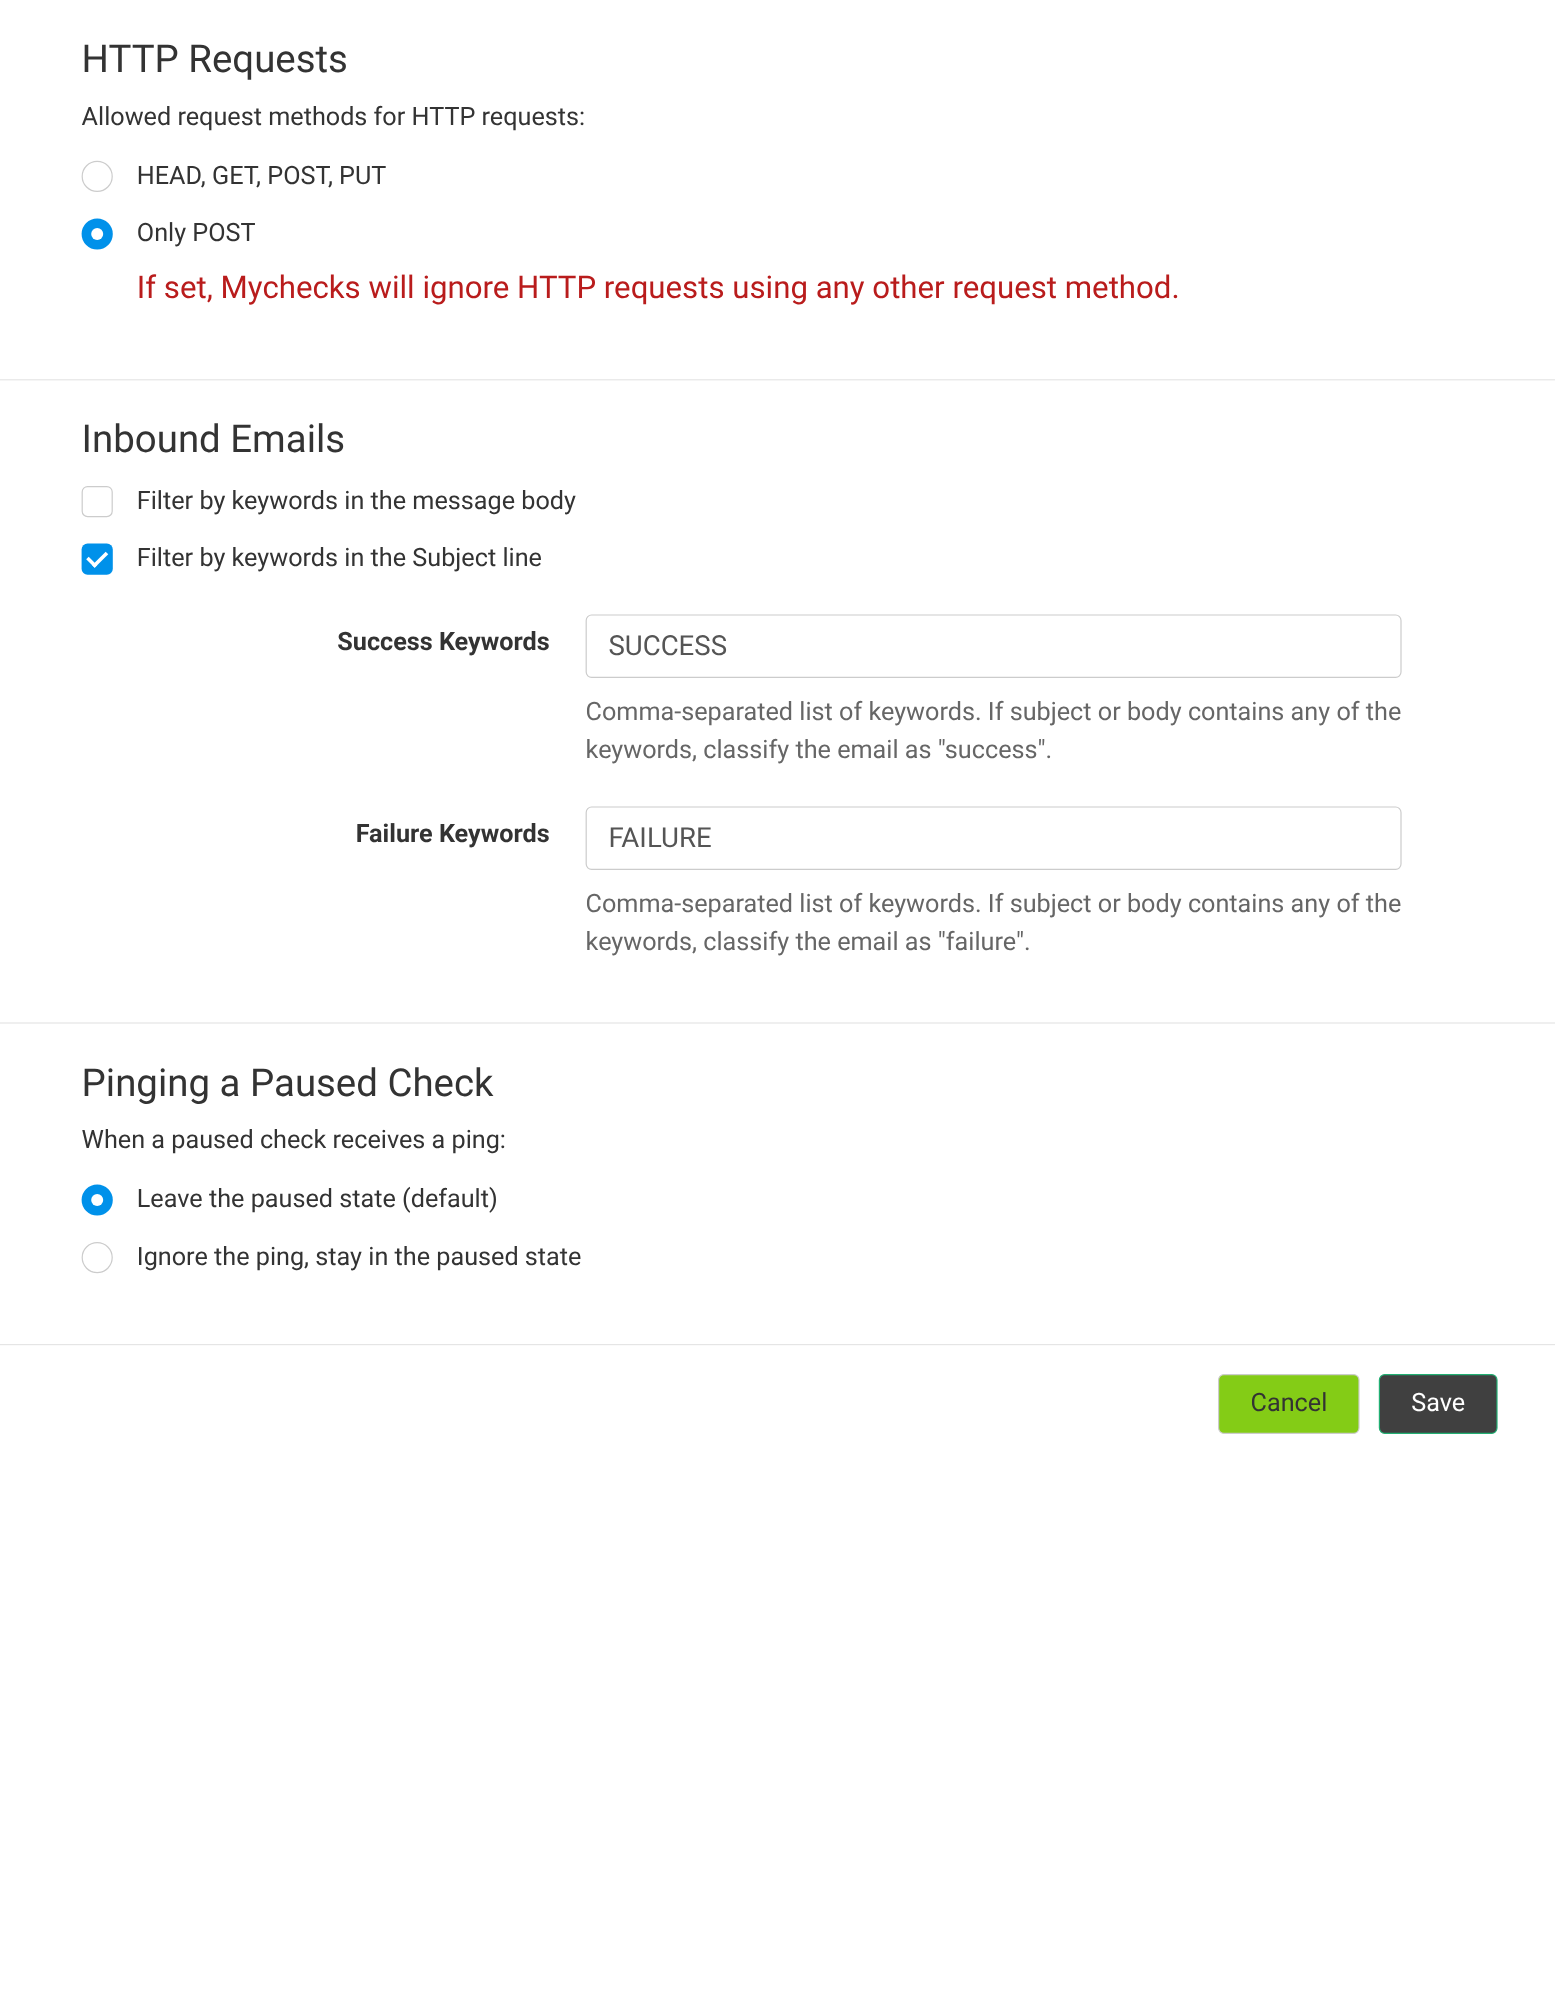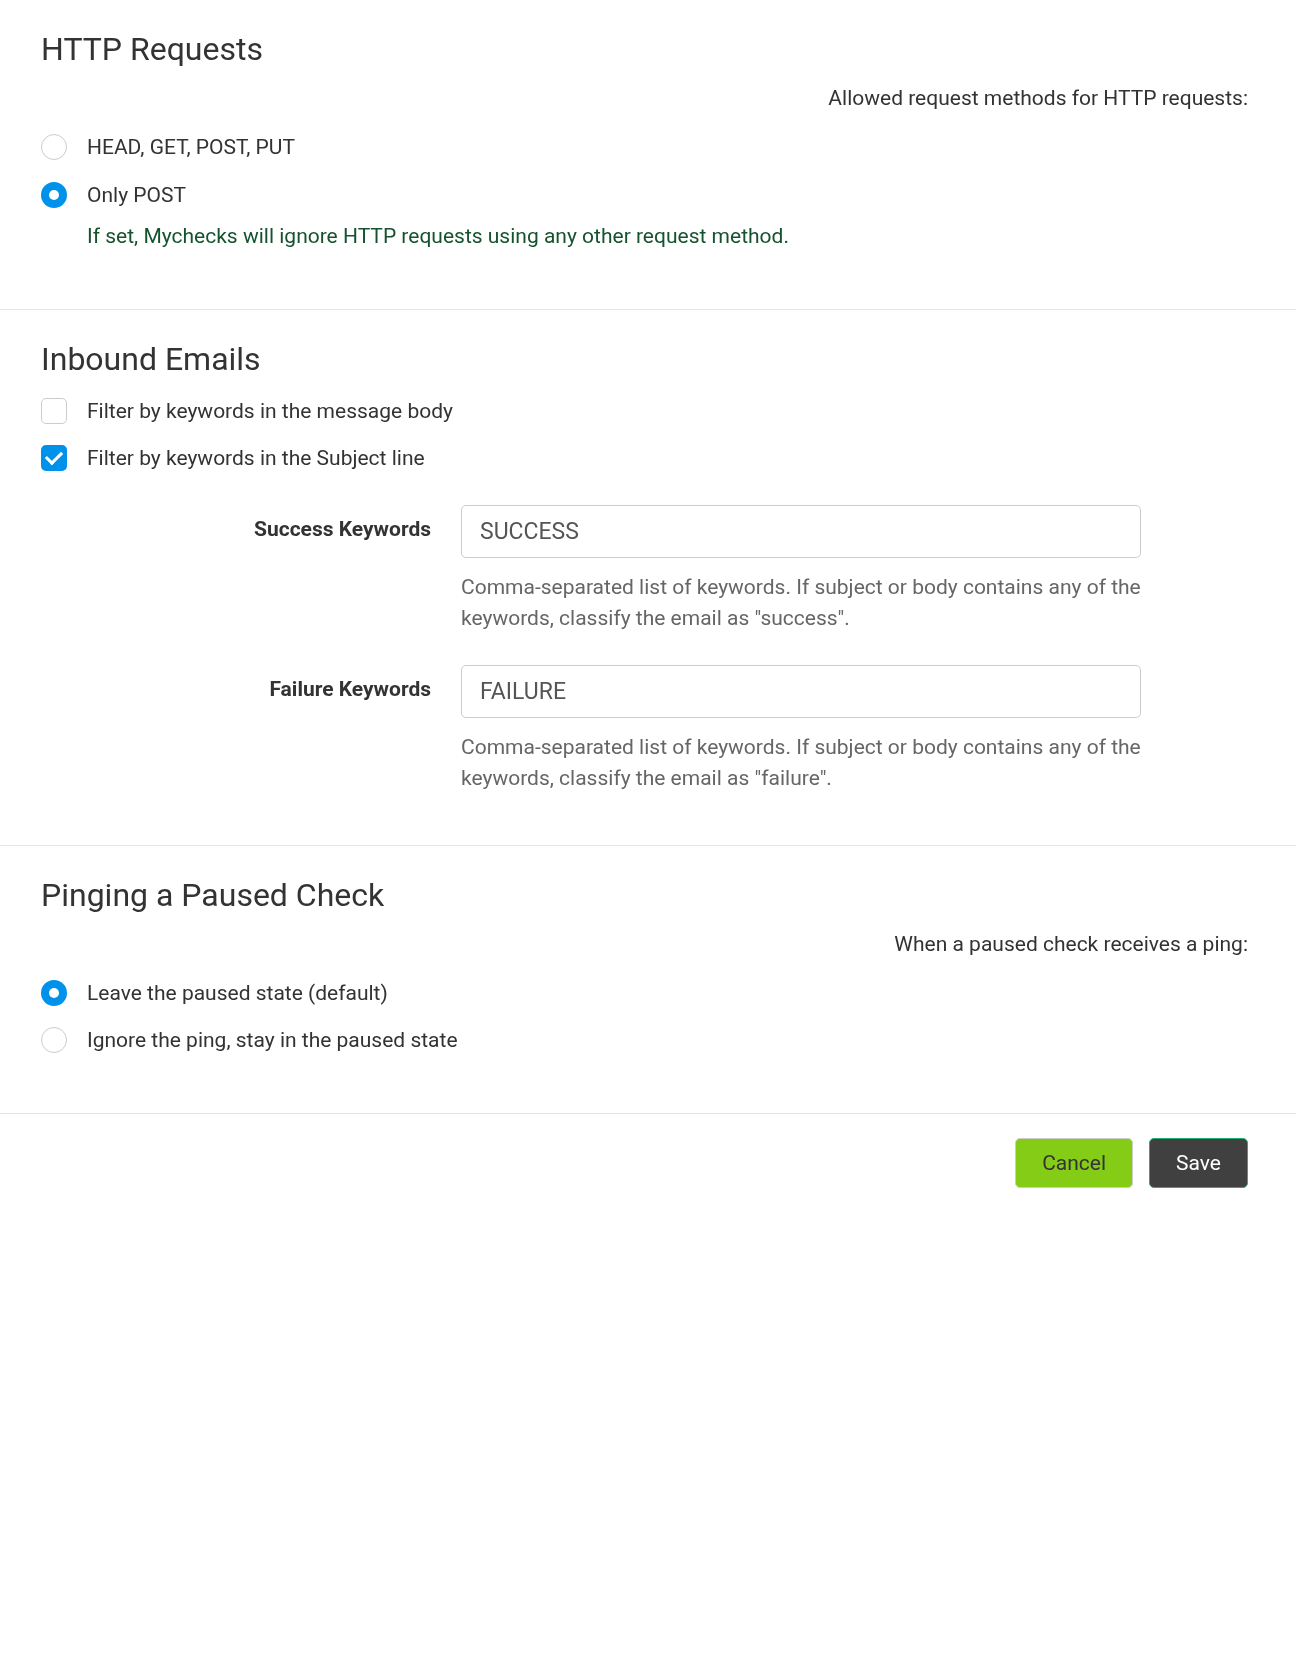--- a/index.html
+++ b/index.html
@@ -8,38 +8,37 @@
       padding: 0;
     }
     body {
       font-family: -apple-system, BlinkMacSystemFont, "Segoe UI", Roboto, "Helvetica Neue", Arial, sans-serif;
       font-size: 21px;
       color: #333;
       background: #fff;
       width: 1296px;
     }
     .section {
-      padding: 30px 48px 40px 41px;
+      padding: 30px 48px 40px 68px;
     }
     .section-divider {
       border: none;
       border-top: 1px solid #e5e5e5;
       margin: 0;
     }
     h2 {
       font-size: 32px;
       font-weight: 400;
       color: #333;
       margin-bottom: 18px;
     }
     .description {
       font-size: 21px;
       color: #333;
       margin-bottom: 22px;
-      text-align: right;
     }
     .radio-group, .checkbox-group {
       margin-bottom: 14px;
     }
     .radio-item, .checkbox-item {
       display: flex;
       align-items: flex-start;
       margin-bottom: 16px;
     }
     .radio-control, .checkbox-control {
@@ -94,22 +93,22 @@
     }
     .option-content {
       flex: 1;
     }
     .option-label {
       font-size: 21px;
       color: #333;
       line-height: 1.5;
     }
     .option-help {
-      font-size: 21px;
-      color: #14532d;
+      font-size: 26px;
+      color: #b91c1c;
       margin-top: 10px;
       line-height: 1.5;
     }
     .form-row {
       display: flex;
       align-items: flex-start;
       margin-top: 30px;
       margin-bottom: 10px;
     }
     .form-label {

